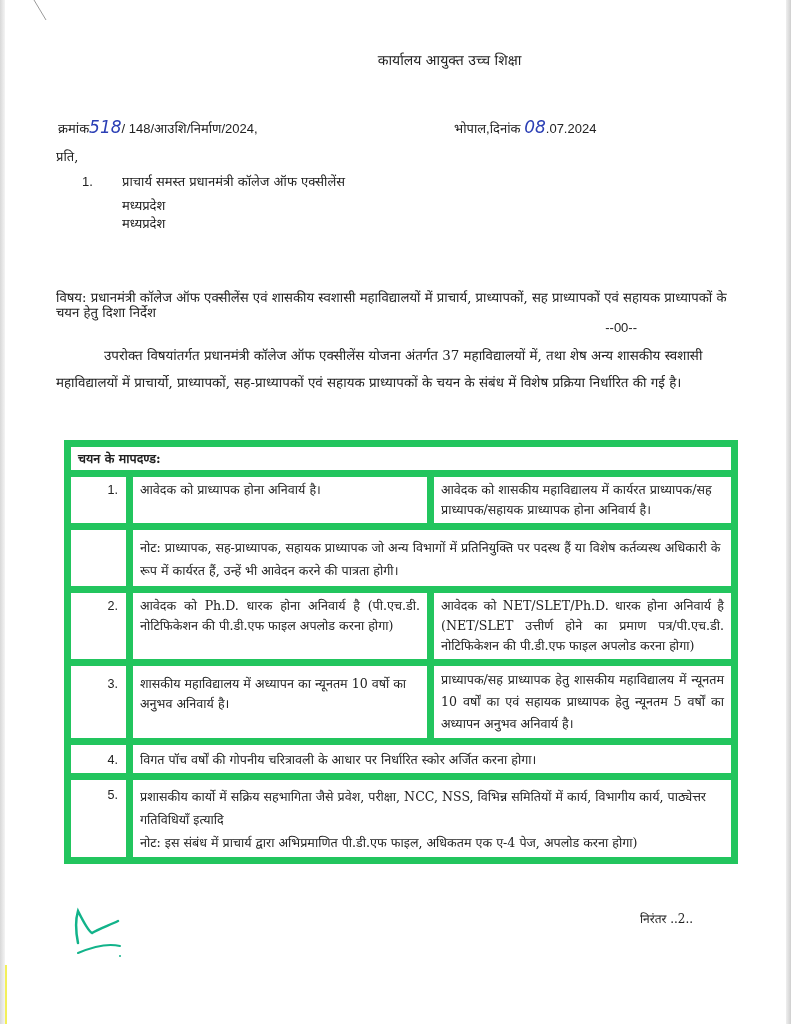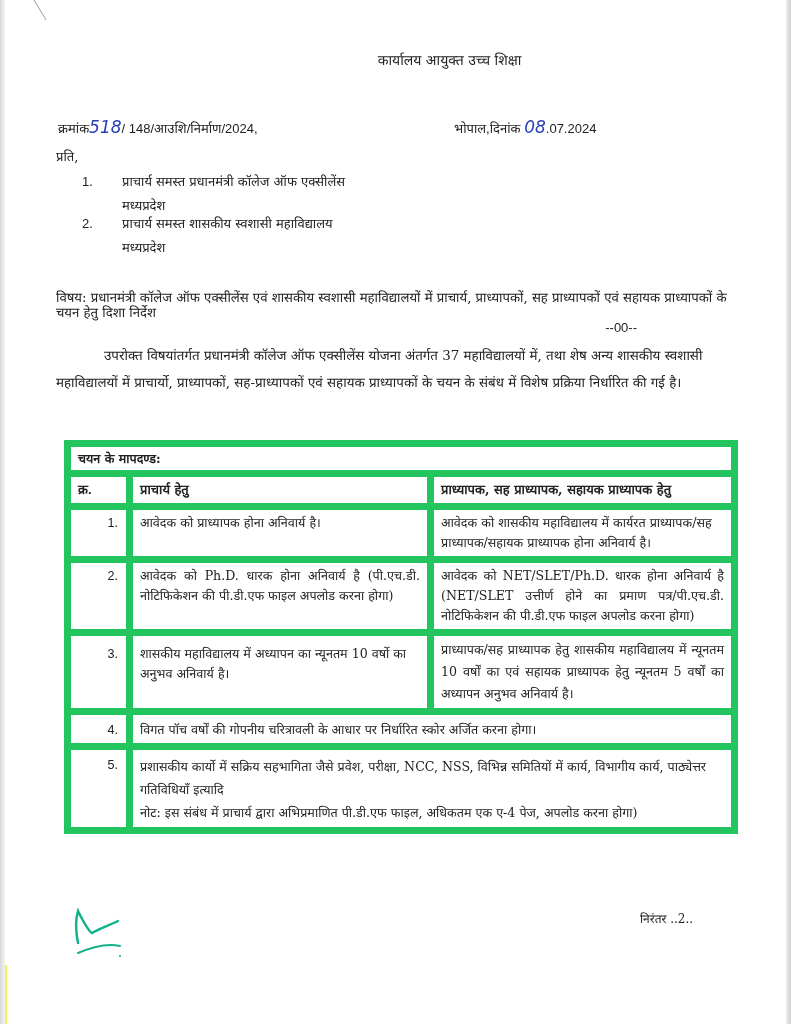--- a/index.html
+++ b/index.html
@@ -69,42 +69,40 @@
   <span class="hw">08</span><span>.07.2024</span>
 </div>
 
 <div class="prati">प्रति,</div>
 
 <div class="addr" style="top:170px">
   <div><span class="num">1.</span><span>प्राचार्य समस्त प्रधानमंत्री कॉलेज ऑफ एक्सीलेंस</span></div>
   <div class="sub">मध्यप्रदेश</div>
 </div>
 <div class="addr" style="top:212px">
-  <div><span class="num">2.</span><span>प्राचार्य समस्त शासकीय स्वशासी महाविद्यालय</span></div>
   <div class="sub">मध्यप्रदेश</div>
 </div>
 
 <div class="subject">विषय: प्रधानमंत्री कॉलेज ऑफ एक्सीलेंस एवं शासकीय स्वशासी महाविद्यालयों में प्राचार्य, प्राध्यापकों, सह प्राध्यापकों एवं सहायक प्राध्यापकों के चयन हेतु दिशा निर्देश</div>
 <div class="sep">--00--</div>
 <div class="para">उपरोक्त विषयांतर्गत प्रधानमंत्री कॉलेज ऑफ एक्सीलेंस योजना अंतर्गत 37 महाविद्यालयों में, तथा  शेष अन्य शासकीय स्वशासी महाविद्यालयों में प्राचार्यो, प्राध्यापकों, सह-प्राध्यापकों एवं सहायक प्राध्यापकों के चयन के संबंध में विशेष प्रक्रिया निर्धारित की गई है।</div>
 
 <table class="criteria">
   <tbody>
       <tr class="title">
     <td colspan="3">चयन के मापदण्ड:</td>
   </tr>
-  <tr class="hdr">
-    <td class="no" style="text-align:left">क्र.</td>
-    <td class="c1">प्राचार्य हेतु</td>
-    <td>प्राध्यापक, सह प्राध्यापक, सहायक प्राध्यापक हेतु</td>
-  </tr>
   <tr>
     <td class="no">1.</td>
     <td class="c1">आवेदक को प्राध्यापक होना अनिवार्य है।</td>
     <td>आवेदक को शासकीय महाविद्यालय में कार्यरत प्राध्यापक/सह प्राध्यापक/सहायक प्राध्यापक होना अनिवार्य है।</td>
+  </tr>
+  <tr>
+    <td class="no"></td>
+    <td colspan="2" style="padding-top:6px;padding-bottom:4px;line-height:23px">नोट: प्राध्यापक, सह-प्राध्यापक, सहायक प्राध्यापक जो अन्य विभागों में प्रतिनियुक्ति पर पदस्थ हैं या विशेष कर्तव्यस्थ अधिकारी के रूप में कार्यरत हैं, उन्हें भी आवेदन करने की पात्रता  होगी।</td>
   </tr>
   <tr>
     <td class="no">2.</td>
     <td class="c1 justify">आवेदक को Ph.D. धारक होना अनिवार्य है (पी.एच.डी. नोटिफिकेशन की पी.डी.एफ फाइल अपलोड करना होगा)</td>
     <td class="justify">आवेदक को NET/SLET/Ph.D. धारक होना अनिवार्य है (NET/SLET उत्तीर्ण होने का प्रमाण पत्र/पी.एच.डी. नोटिफिकेशन की पी.डी.एफ फाइल अपलोड करना होगा)</td>
   </tr>
   <tr>
     <td class="no" style="padding-top:8px">3.</td>
     <td class="c1" style="padding-top:8px">शासकीय महाविद्यालय में अध्यापन का न्यूनतम 10 वर्षो का अनुभव अनिवार्य है।</td>
     <td class="justify" style="line-height:22px">प्राध्यापक/सह प्राध्यापक हेतु शासकीय महाविद्यालय में न्यूनतम 10 वर्षों का एवं सहायक प्राध्यापक हेतु न्यूनतम 5 वर्षों का अध्यापन अनुभव अनिवार्य है।</td>

